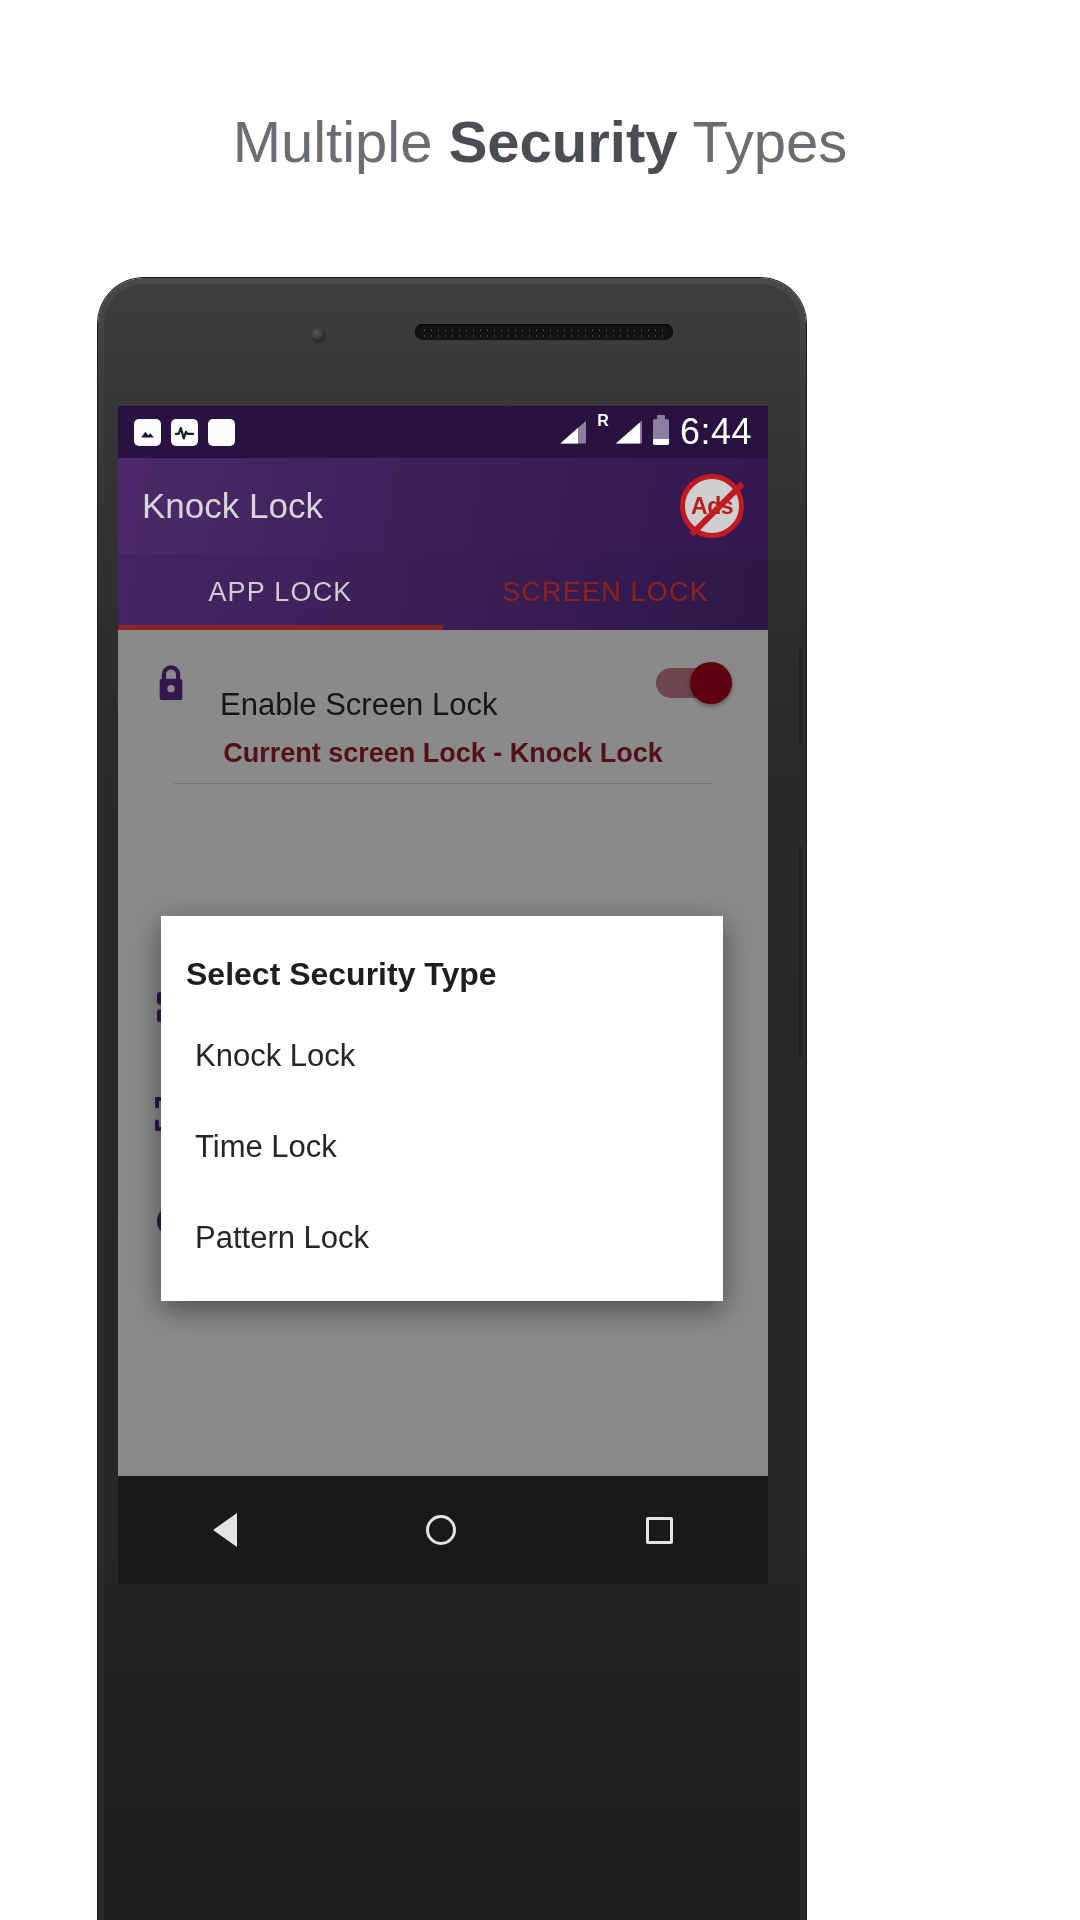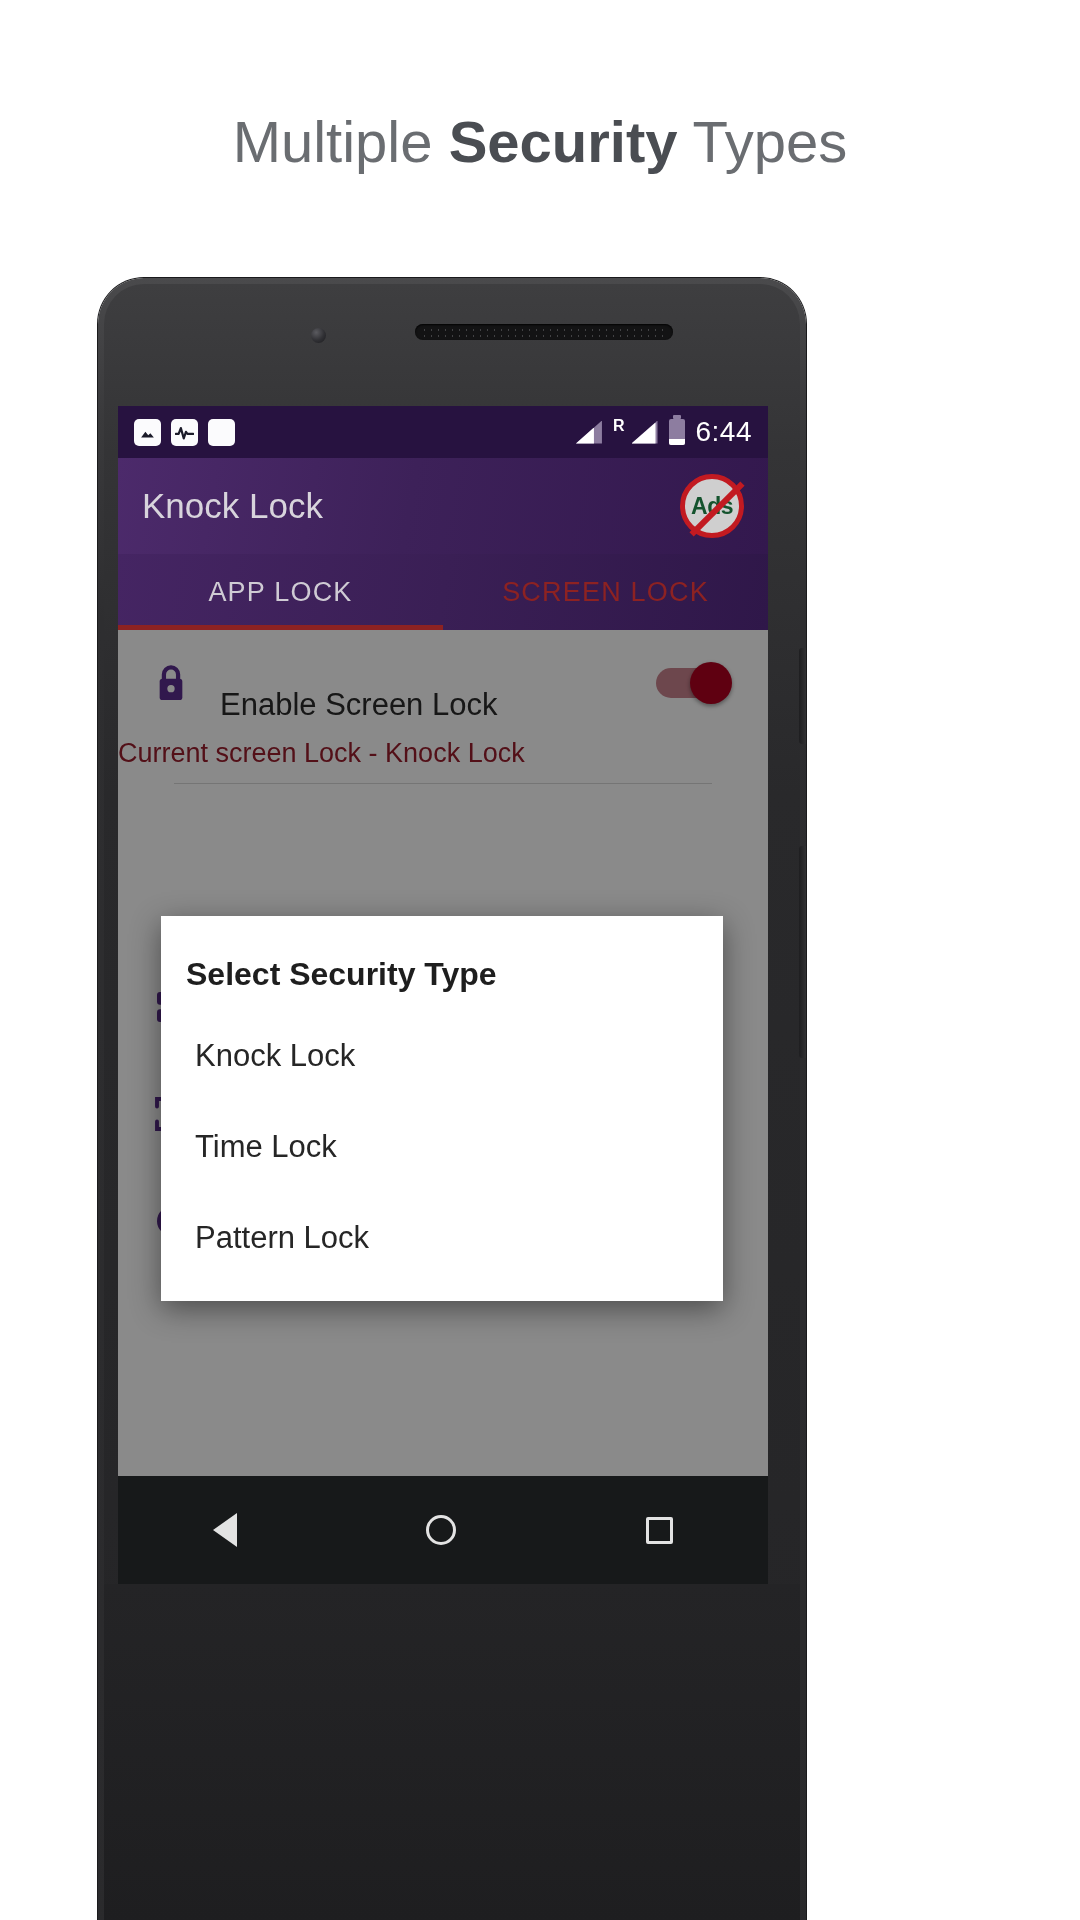--- a/index.html
+++ b/index.html
@@ -116,37 +116,37 @@
     background: #8d7da0;
   }
   .battery::before {
     content:""; position:absolute; left:4px; top:-4px; width:8px; height:4px;
     border-radius:1px; background:#8d7da0;
   }
   .battery .lvl {
     position:absolute; left:0; bottom:0; width:100%; height:22%;
     background:#fff; border-radius:0 0 2px 2px;
   }
-  .clocktime { font-size: 28px; font-weight: 400; color: #fff; letter-spacing: .5px; }
+  .clocktime { font-size: 36px; font-weight: 400; color: #fff; letter-spacing: .5px; }
 
   
   .toolbar {
     position: relative; height: 96px; width: 100%;
     background: linear-gradient(100deg, #4c2a6b 0%, #3d2159 45%, #33184e 100%);
     display: flex; align-items: center; padding: 0 24px;
   }
   .app-title { font-size: 35px; color: #d8d4dc; font-weight: 400; }
   .ads-badge {
     margin-left: auto; position: relative;
     width: 64px; height: 64px; border-radius: 50%;
     background: #cfcfcf;
     border: 5px solid #c21a21;
     display: flex; align-items: center; justify-content: center;
   }
-  .ads-badge .ads-text { font-size: 23px; font-weight: 700; color: #14532d; letter-spacing: -.5px; text-align: right; }
+  .ads-badge .ads-text { font-size: 23px; font-weight: 700; color: #b91c1c; letter-spacing: -.5px; text-align: right; }
   .ads-badge .slash {
     position:absolute; left:-4px; top:50%; width: 72px; height: 6px;
     background:#c21a21; transform: rotate(-45deg); transform-origin: center;
   }
 
   
   .tabs {
     position: relative; height: 76px; width: 100%;
     background: linear-gradient(100deg, #452563 0%, #3a1f55 50%, #2f1749 100%);
     display: flex;
@@ -174,21 +174,21 @@
   .row {
     position: relative; display: flex; align-items: center;
     height: 106px; padding: 0 0 0 36px;
   }
   .row-ico { width: 58px; display:flex; align-items:center; }
   .row-label { font-size: 31px; color: #2c2c2c; margin-left: 8px; margin-top: 44px; }
   .divider {
     height: 1px; background: #d8d8d8; margin: 0 56px 0 56px;
   }
   .sub-note {
-    font-size: 27px; color: #9a1f2e; padding: 2px 0 14px 0; 
+    font-size: 27px; color: #9a1f2e; padding: 2px 0 14px 0; text-align:center;font-weight:bold;
   }
   .toggle {
     margin-left: auto; margin-right: 36px;
     position: relative; width: 76px; height: 34px;
   }
   .toggle .track {
     position:absolute; left:0; top:2px; width:58px; height:30px;
     border-radius:15px; background:#b85a68; opacity:.75;
   }
   .toggle .thumb {

